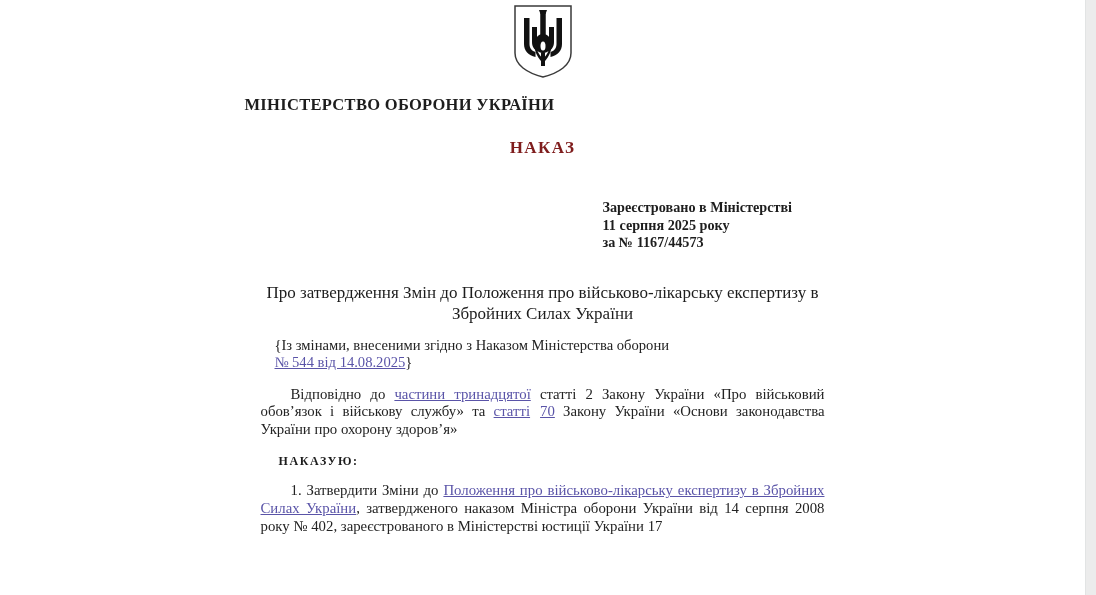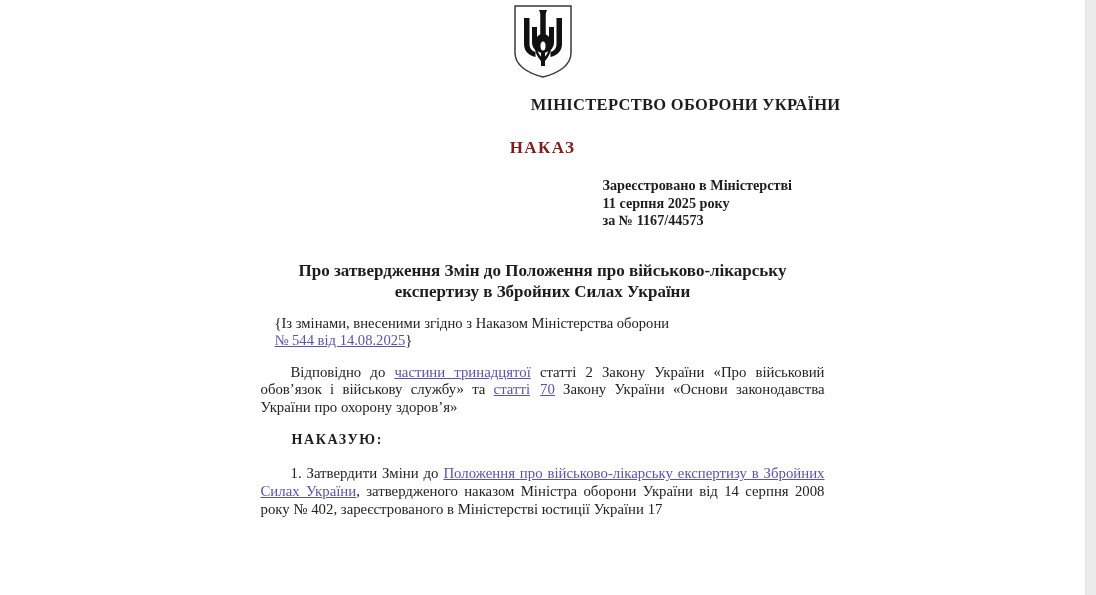--- a/index.html
+++ b/index.html
@@ -58,21 +58,21 @@
   }
   .emblem {
     display: inline-block;
     width: 60px;
     height: 73px;
     vertical-align: top;
   }
 
   
   .ministry {
-    text-align: right;
+    text-align: left;
     font-weight: bold;
     font-size: 16.5px;
     letter-spacing: 0.3px;
     margin-top: 17px;
     color: #1d1d1d;
   }
   .doc-type {
     text-align: center;
     font-weight: bold;
     font-size: 17px;
@@ -84,34 +84,34 @@
     text-align: center;
     font-weight: bold;
     font-size: 14.5px;
     margin-top: 23px;
     color: #2a2a2a;
   }
   .doc-number .gap { display: inline-block; width: 7px; }
 
   
   .registration {
-    margin-top: 19px;
+    margin-top: 41px;
     margin-left: 358px;
     font-weight: bold;
     font-size: 14.2px;
     line-height: 17.5px;
     color: #1d1d1d;
     width: 240px;
   }
   .registration div { white-space: nowrap; }
 
   
   .title {
     text-align: center;
-    font-weight: bold;
+    font-weight: normal;
     font-size: 17px;
     line-height: 21.5px;
     margin-top: 30px;
     padding: 0 14px;
     color: #1d1d1d;
   }
 
   
   .amend-note {
     margin-top: 12px;
@@ -125,25 +125,25 @@
     margin-top: 14px;
     text-indent: 30px;
     text-align: justify;
     font-size: 14.8px;
     line-height: 17.6px;
     color: #232323;
   }
   p.body-par.tight { margin-top: 13px; }
 
   .order-word {
-    margin: 17px;
+    margin: 4px;
     margin-top: 15px;
     text-indent: 30px;
     font-weight: bold;
-    font-size: 14px;
+    font-size: 12px;
     letter-spacing: 1.6px;
     color: #1d1d1d;
   }
 
   a.doclink {
     color: #5a54a8;
     text-decoration: underline;
   }
 
   

